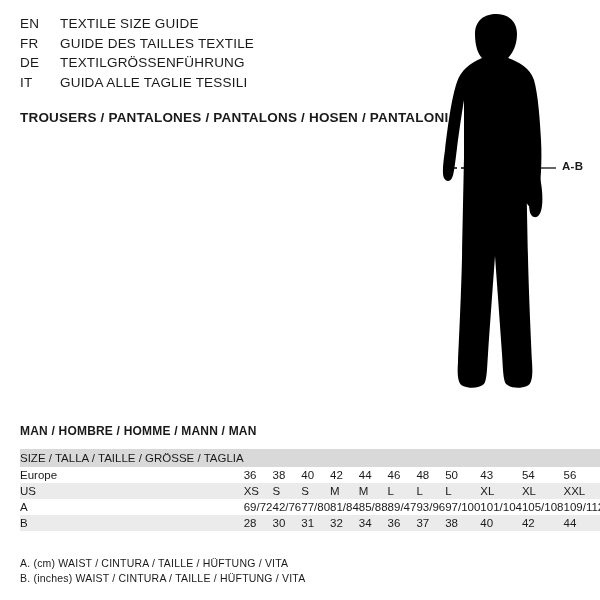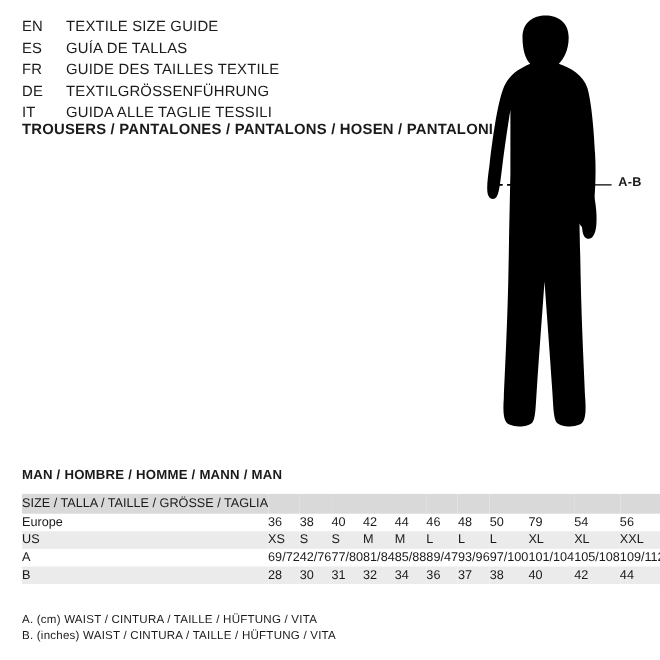--- a/index.html
+++ b/index.html
@@ -125,24 +125,20 @@
     letter-spacing: 0.2px;
   }
 </style>
 </head>
 <body>
 
 <div id="header">
   <div class="lang-row">
     <span class="lang-code">EN</span>
     <span class="lang-title">TEXTILE SIZE GUIDE</span>
-  </div>
-  <div class="lang-row">
-    <span class="lang-code">ES</span>
-    <span class="lang-title">GUÍA DE TALLAS</span>
   </div>
   <div class="lang-row">
     <span class="lang-code">FR</span>
     <span class="lang-title">GUIDE DES TAILLES TEXTILE</span>
   </div>
   <div class="lang-row">
     <span class="lang-code">DE</span>
     <span class="lang-title">TEXTILGRÖSSENFÜHRUNG</span>
   </div>
   <div class="lang-row">
@@ -223,21 +219,21 @@
       <tr>
         <td class="label-col">Europe</td>
         <td class="val">36</td>
         <td class="val">38</td>
         <td class="val">40</td>
         <td class="val">42</td>
         <td class="val">44</td>
         <td class="val">46</td>
         <td class="val">48</td>
         <td class="val">50</td>
-        <td class="val">79</td>
+        <td class="val">43</td>
         <td class="val">54</td>
         <td class="val-last">56</td>
       </tr>
       <tr class="row-shaded">
         <td class="label-col">US</td>
         <td class="val">XS</td>
         <td class="val">S</td>
         <td class="val">S</td>
         <td class="val">M</td>
         <td class="val">M</td>

